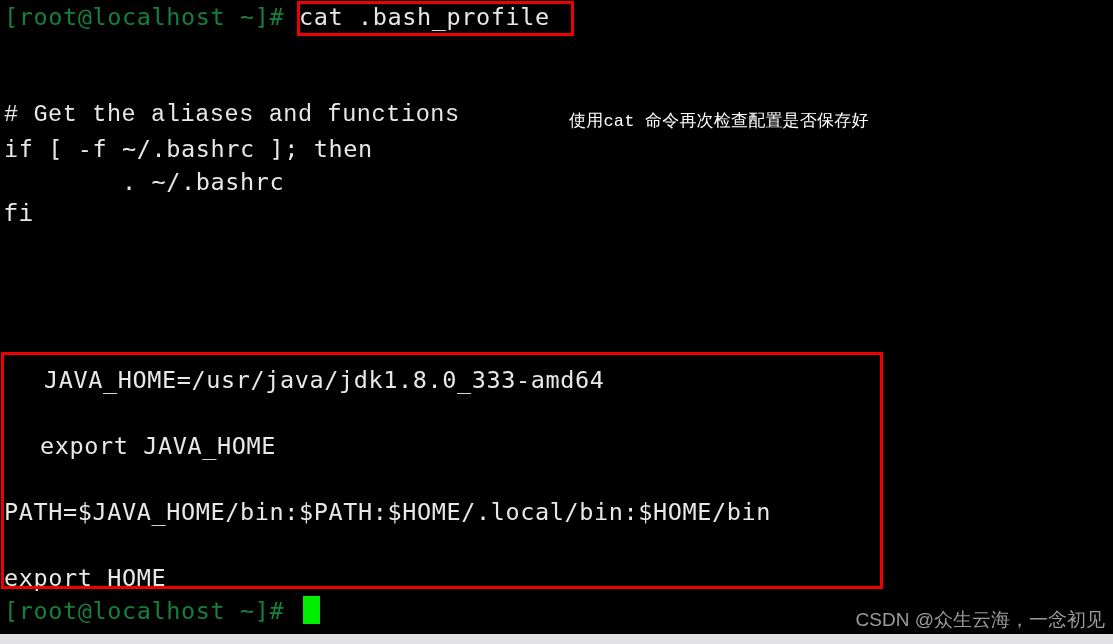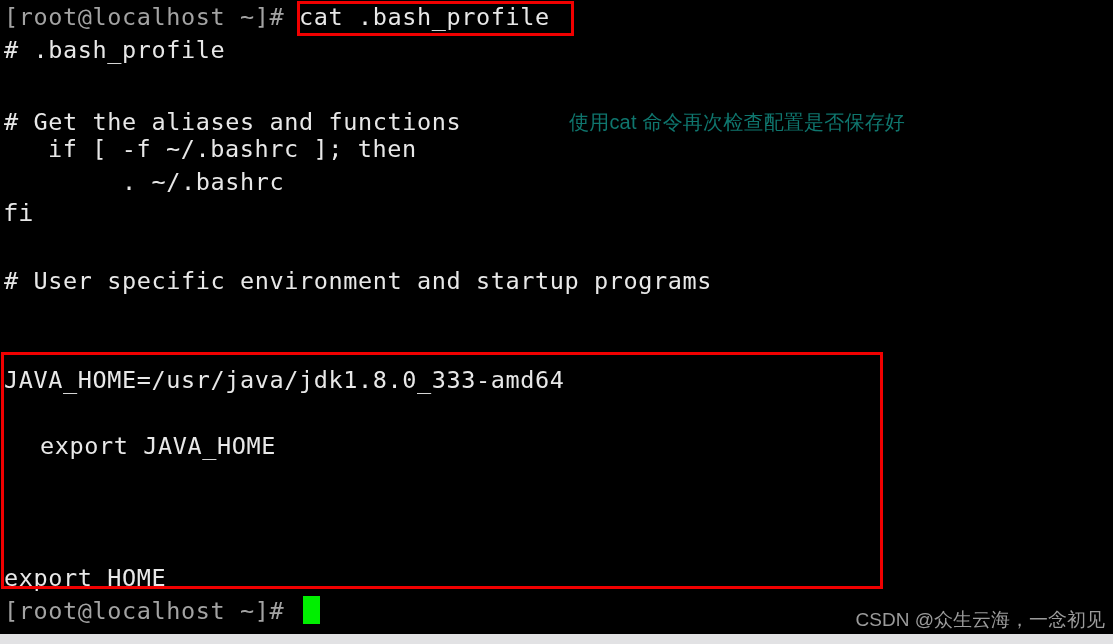--- a/index.html
+++ b/index.html
@@ -28,32 +28,32 @@
     left: 4px;
     white-space: pre;
     color: #e8e8e8;
     font-family: "DejaVu Sans Mono", "Liberation Mono", monospace;
     font-size: 23.5px;
     line-height: 30px;
     letter-spacing: 0.6px;
   }
   .l0  { top: 2px; }
   .l1  { top: 35px; }
-  .l3  { top: 107px; }
-  .l4  { top: 134px; margin-left: 44px; }
+  .l3  { top: 100px; font-family: Liberation Mono, monospace; }
+  .l4  { top: 134px; }
   .l5  { top: 167px; text-align: right; }
   .l6  { top: 200px; font-family: Liberation Mono, monospace; }
   .l8  { top: 266px; }
-  .l10 { top: 365px; }
+  .l10 { top: 365px; padding-left: 40px; }
   .l12 { top: 431px; padding-left: 36px; }
   .l14 { top: 497px; }
   .l16 { top: 563px; }
   .l17 { top: 596px; }
 
-  .prompt { color: #a3a3a3; }
+  .prompt { color: #15803d; }
 
   
   .cursor {
     position: absolute;
     left: 303px;
     top: 596px;
     width: 17px;
     height: 28px;
     background: #00ef00;
   }
@@ -77,23 +77,23 @@
     top: 352px;
     width: 882px;
     height: 237px;
   }
 
   
   .annotation {
     position: absolute;
     left: 569px;
     top: 108px;
-    color: #0f766e;
-    font-family: Liberation Sans, sans-serif;
-    font-size: 20px;
+    color: #ffffff;
+    font-family: Liberation Mono, monospace;
+    font-size: 17px;
     line-height: 28px;
     white-space: pre;
     letter-spacing: 0.2px;
   }
 
   
   .watermark {
     position: absolute;
     right: 8px;
     top: 608px;
@@ -116,36 +116,35 @@
 </style>
 </head>
 <body>
 
 <div id="screen">
 
   <div class="term">
 
     <div class="line l0"><span class="prompt">[root@localhost ~]# </span><span>cat .bash_profile</span></div>
 
-    <div class="line l1"># .bash_profile</div>
 
     <div class="line l3"># Get the aliases and functions</div>
 
     <div class="line l4">if [ -f ~/.bashrc ]; then</div>
 
     <div class="line l5">        . ~/.bashrc</div>
 
     <div class="line l6">fi</div>
 
-    <div class="line l8"># User specific environment and startup programs</div>
 
     <div class="line l10">JAVA_HOME=/usr/java/jdk1.8.0_333-amd64</div>
 
     <div class="line l12">export JAVA_HOME</div>
 
+    <div class="line l14">PATH=$JAVA_HOME/bin:$PATH:$HOME/.local/bin:$HOME/bin</div>
 
     <div class="line l16">export HOME</div>
 
     <div class="line l17"><span class="prompt">[root@localhost ~]# </span></div>
 
     <div class="cursor"></div>
 
     <div class="annotation">使用cat 命令再次检查配置是否保存好</div>
 
     <div class="watermark">CSDN @众生云海，一念初见</div>

